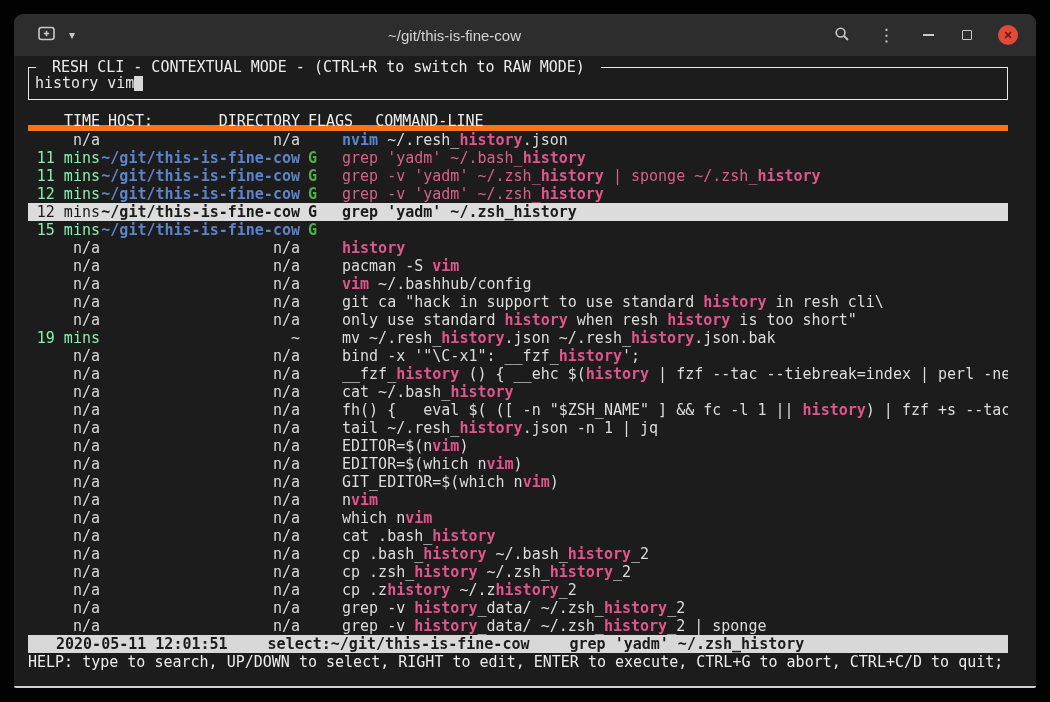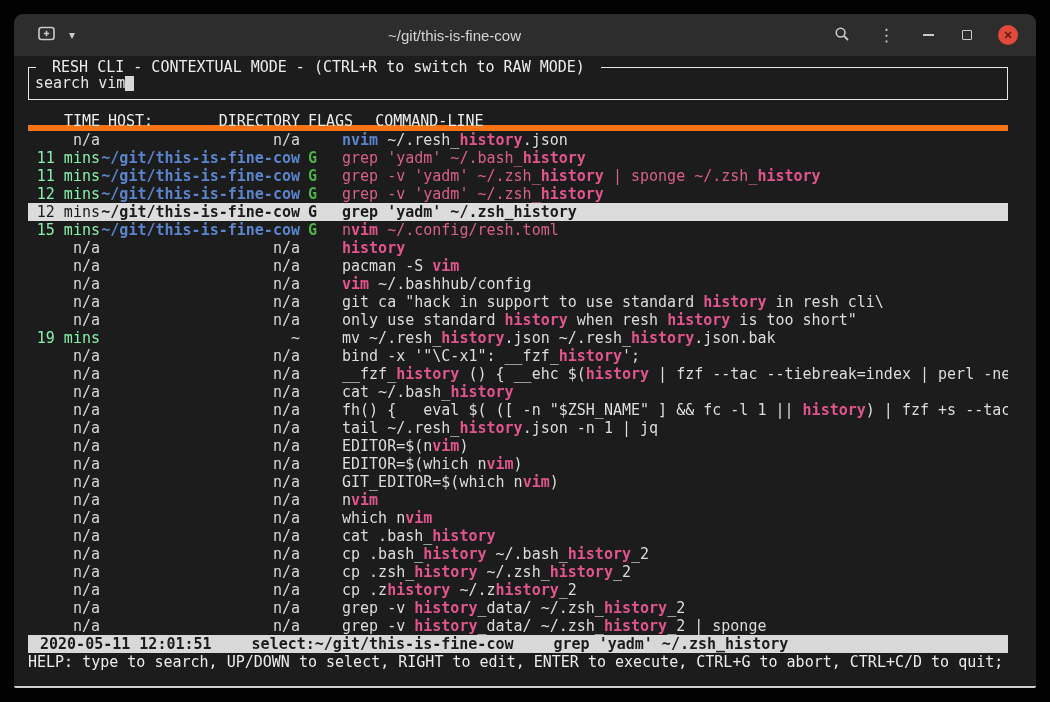--- a/index.html
+++ b/index.html
@@ -49,21 +49,21 @@
   .hrow.ctx .c-cmd { color:#d7608a; }
   .seg-hl { color:#e0558c; font-weight:bold; }
   .seg-blue { color:#5b84cc; font-weight:bold; }
   .hrow.selected { background:#dcdcdc; }
   .hrow.selected .c-time, .hrow.selected .c-host, .hrow.selected .c-flags,
   .hrow.selected .c-cmd, .hrow.selected .seg-hl, .hrow.selected .seg-blue { color:#1b1b1b; }
   .hrow.selected .c-cmd { font-weight:bold; }
   .hrow.selected .c-flags { font-weight:bold; }
 
   .status-bar { margin-top:0; background:#d8d8d8; color:#1b1b1b; font-weight:bold; height:18px;
-                display:flex; gap:40px; padding-left:12px; white-space:pre; }
+                display:flex; gap:40px; padding-left:28px; white-space:pre; }
   .help-line { color:#ececec; height:18px; white-space:pre; overflow:hidden; }
   .spacer { flex:1; }
 </style>
 </head>
 <body>
 
 <div class="screen">
   <div class="window">
 
     <div class="titlebar">
@@ -104,42 +104,42 @@
         <button class="close-btn">
           <span class="close-x">✕</span>
         </button>
       </div>
     </div>
 
     <div class="terminal">
 
       <div class="search-box">
         <span class="search-label"> RESH CLI - CONTEXTUAL MODE - (CTRL+R to switch to RAW MODE) </span>
-        <span class="search-query"><span>search vim</span><span class="cursor"></span></span>
+        <span class="search-query"><span>history vim</span><span class="cursor"></span></span>
       </div>
 
       <div class="thead">
         <span class="th-time">TIME</span>
         <span class="th-hostdir">
           <span>HOST:</span>
           <span>DIRECTORY</span>
         </span>
         <span class="th-fc">
           <span>FLAGS</span>
           <span>COMMAND-LINE</span>
         </span>
       </div>
 
       <div class="rows">
           <div class="hrow normal"><span class="c-time">n/a</span><span class="c-host">n/a</span><span class="c-flags"></span><span class="c-cmd"><span class="seg-blue">nvim</span><span> ~/.resh_</span><span class="seg-hl">history</span><span>.json</span></span></div>
           <div class="hrow ctx"><span class="c-time yellow">11 mins</span><span class="c-host blue">~/git/this-is-fine-cow</span><span class="c-flags">G</span><span class="c-cmd"><span>grep 'yadm' ~/.bash_</span><span class="seg-hl">history</span></span></div>
           <div class="hrow ctx"><span class="c-time yellow">11 mins</span><span class="c-host blue">~/git/this-is-fine-cow</span><span class="c-flags">G</span><span class="c-cmd"><span>grep -v 'yadm' ~/.zsh_</span><span class="seg-hl">history</span><span> | sponge ~/.zsh_</span><span class="seg-hl">history</span></span></div>
           <div class="hrow ctx"><span class="c-time yellow">12 mins</span><span class="c-host blue">~/git/this-is-fine-cow</span><span class="c-flags">G</span><span class="c-cmd"><span>grep -v 'yadm' ~/.zsh_</span><span class="seg-hl">history</span></span></div>
           <div class="hrow selected"><span class="c-time yellow">12 mins</span><span class="c-host blue">~/git/this-is-fine-cow</span><span class="c-flags">G</span><span class="c-cmd"><span>grep 'yadm' ~/.zsh_</span><span class="seg-hl">history</span></span></div>
-          <div class="hrow ctx"><span class="c-time yellow">15 mins</span><span class="c-host blue">~/git/this-is-fine-cow</span><span class="c-flags">G</span><span class="c-cmd"><span>n</span><span class="seg-hl">vim</span><span> ~/.config/resh.toml</span></span></div>
+          <div class="hrow ctx"><span class="c-time yellow">15 mins</span><span class="c-host blue">~/git/this-is-fine-cow</span><span class="c-flags">G</span></div>
           <div class="hrow normal"><span class="c-time">n/a</span><span class="c-host">n/a</span><span class="c-flags"></span><span class="c-cmd"><span class="seg-hl">history</span></span></div>
           <div class="hrow normal"><span class="c-time">n/a</span><span class="c-host">n/a</span><span class="c-flags"></span><span class="c-cmd"><span>pacman -S </span><span class="seg-hl">vim</span></span></div>
           <div class="hrow normal"><span class="c-time">n/a</span><span class="c-host">n/a</span><span class="c-flags"></span><span class="c-cmd"><span class="seg-hl">vim</span><span> ~/.bashhub/config</span></span></div>
           <div class="hrow normal"><span class="c-time">n/a</span><span class="c-host">n/a</span><span class="c-flags"></span><span class="c-cmd"><span>git ca "hack in support to use standard </span><span class="seg-hl">history</span><span> in resh cli\</span></span></div>
           <div class="hrow normal"><span class="c-time">n/a</span><span class="c-host">n/a</span><span class="c-flags"></span><span class="c-cmd"><span>only use standard </span><span class="seg-hl">history</span><span> when resh </span><span class="seg-hl">history</span><span> is too short"</span></span></div>
           <div class="hrow normal"><span class="c-time yellow">19 mins</span><span class="c-host">~</span><span class="c-flags"></span><span class="c-cmd"><span>mv ~/.resh_</span><span class="seg-hl">history</span><span>.json ~/.resh_</span><span class="seg-hl">history</span><span>.json.bak</span></span></div>
           <div class="hrow normal"><span class="c-time">n/a</span><span class="c-host">n/a</span><span class="c-flags"></span><span class="c-cmd"><span>bind -x '"\C-x1": __fzf_</span><span class="seg-hl">history</span><span>';</span></span></div>
           <div class="hrow normal"><span class="c-time">n/a</span><span class="c-host">n/a</span><span class="c-flags"></span><span class="c-cmd"><span>__fzf_</span><span class="seg-hl">history</span><span> () { __ehc $(</span><span class="seg-hl">history</span><span> | fzf --tac --tiebreak=index | perl -ne</span></span></div>
           <div class="hrow normal"><span class="c-time">n/a</span><span class="c-host">n/a</span><span class="c-flags"></span><span class="c-cmd"><span>cat ~/.bash_</span><span class="seg-hl">history</span></span></div>
           <div class="hrow normal"><span class="c-time">n/a</span><span class="c-host">n/a</span><span class="c-flags"></span><span class="c-cmd"><span>fh() {   eval $( ([ -n "$ZSH_NAME" ] &amp;&amp; fc -l 1 || </span><span class="seg-hl">history</span><span>) | fzf +s --tac</span></span></div>

